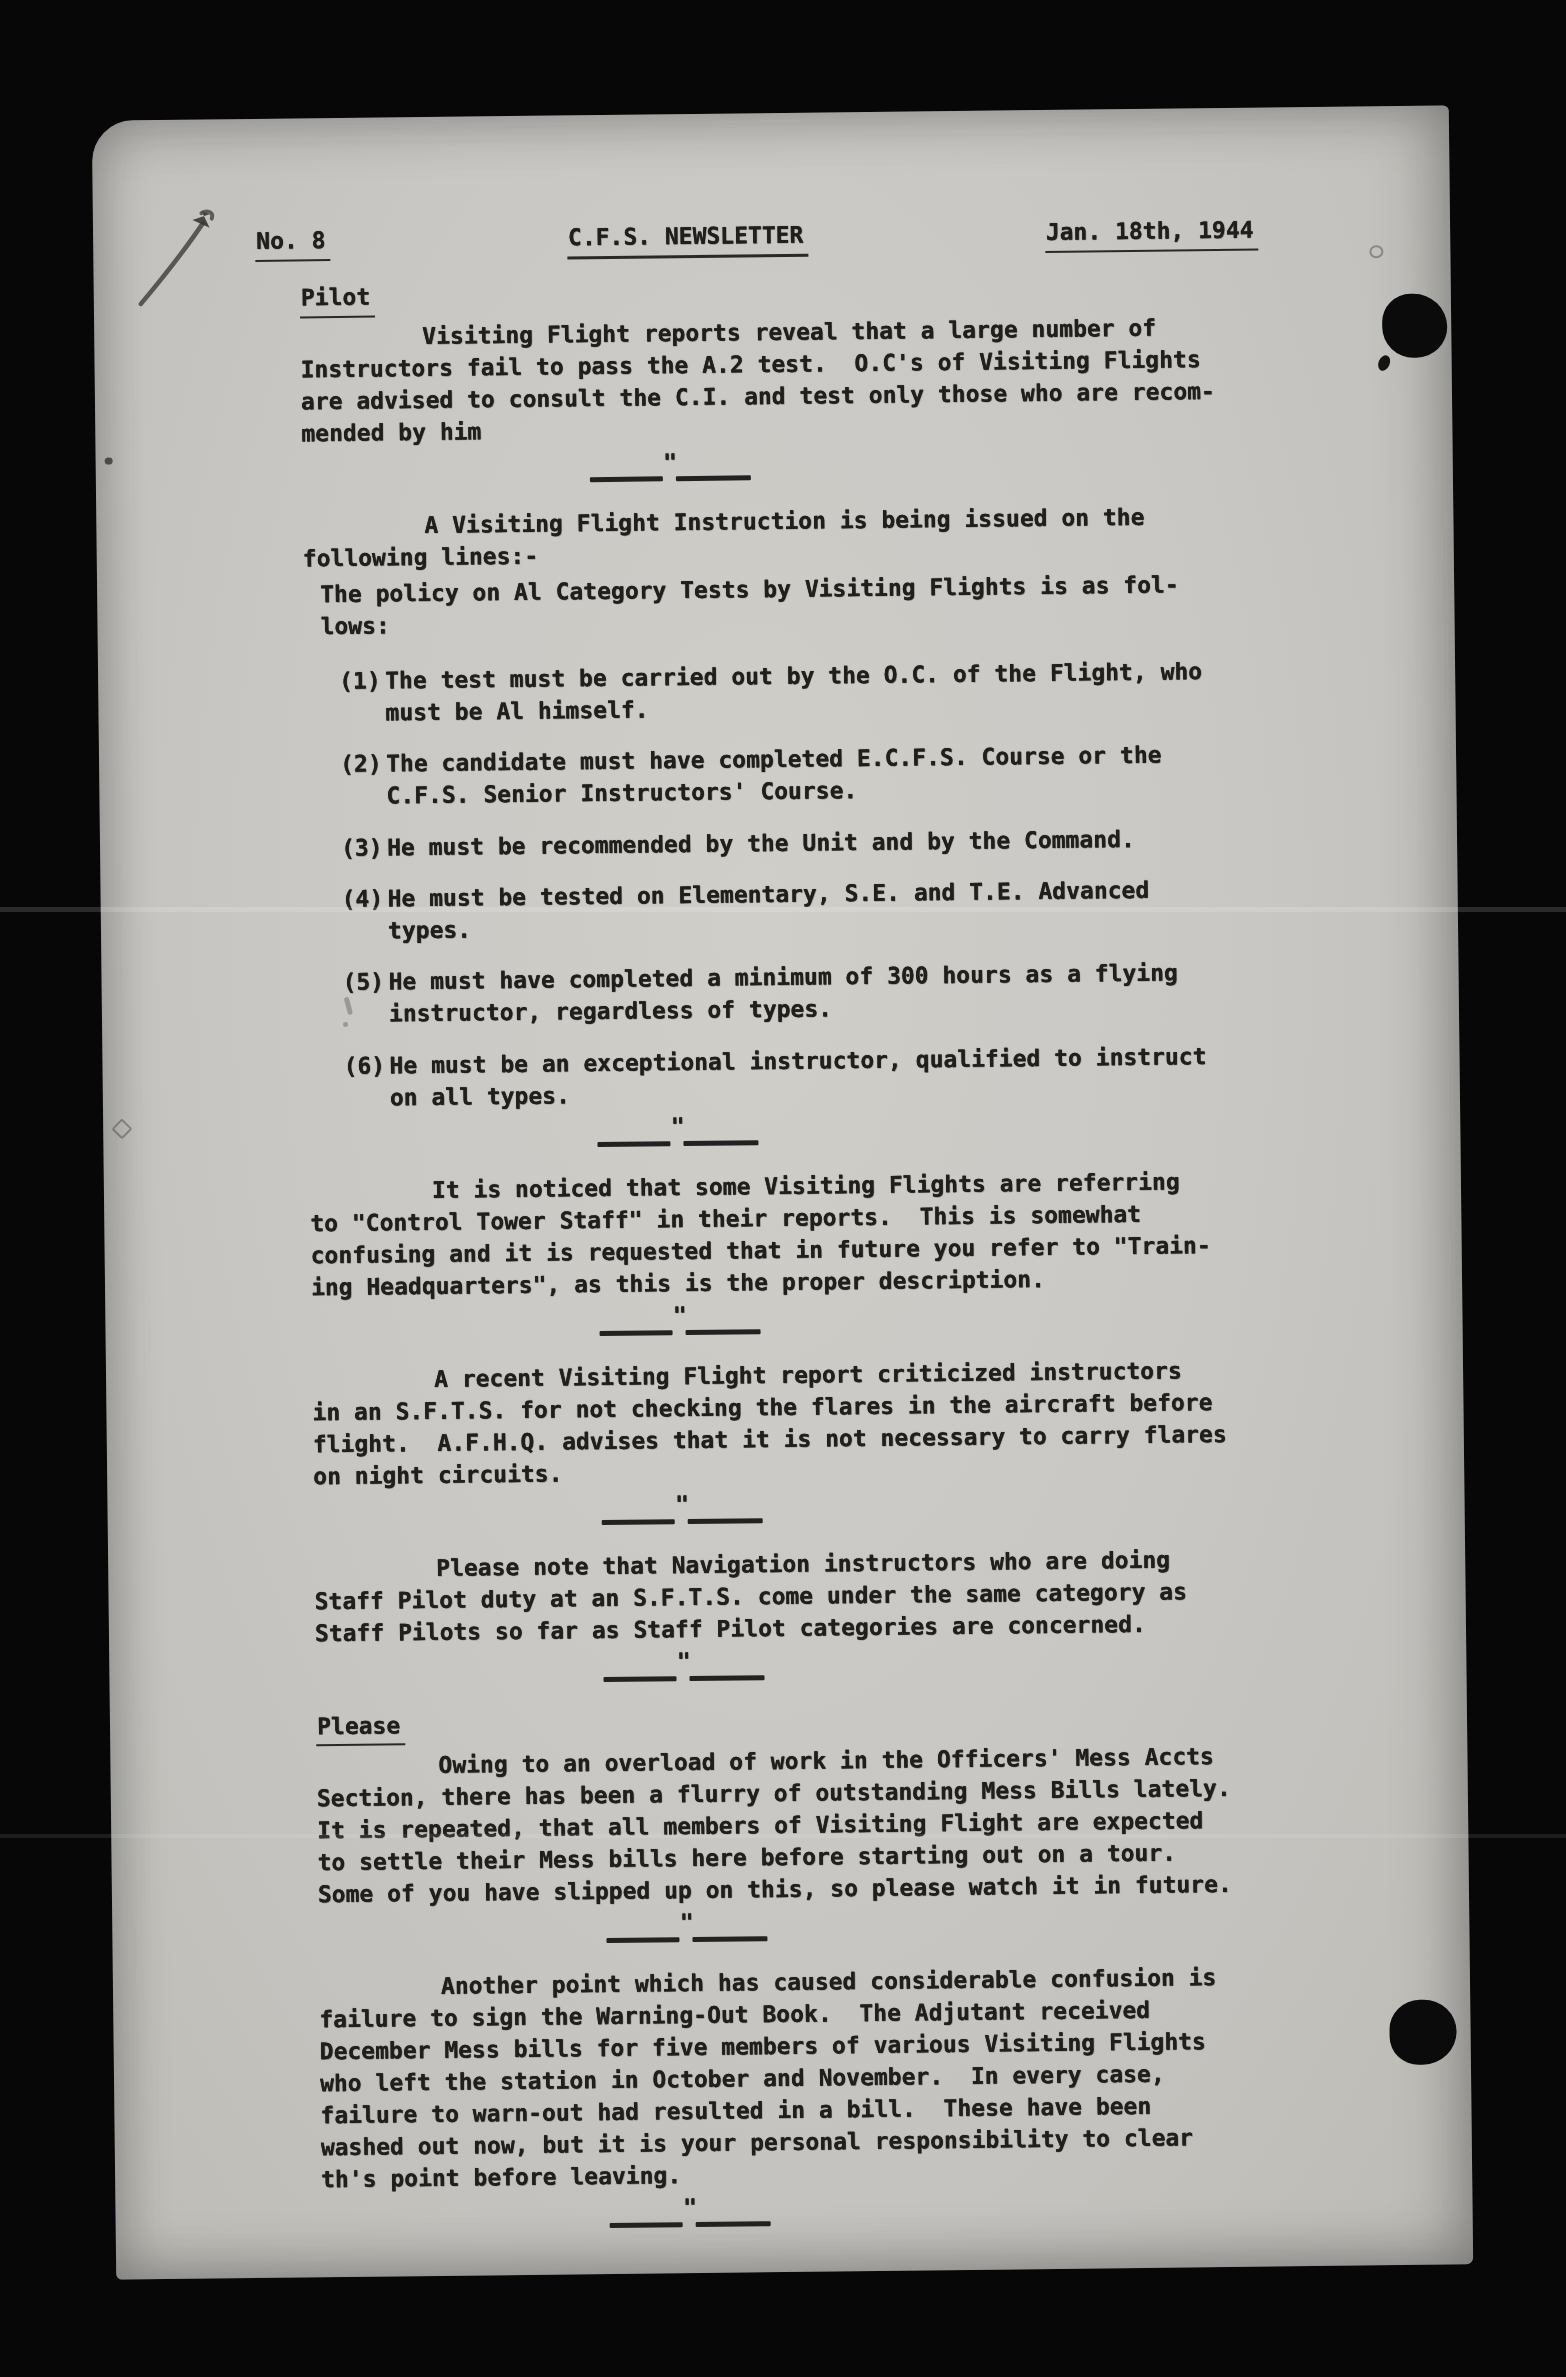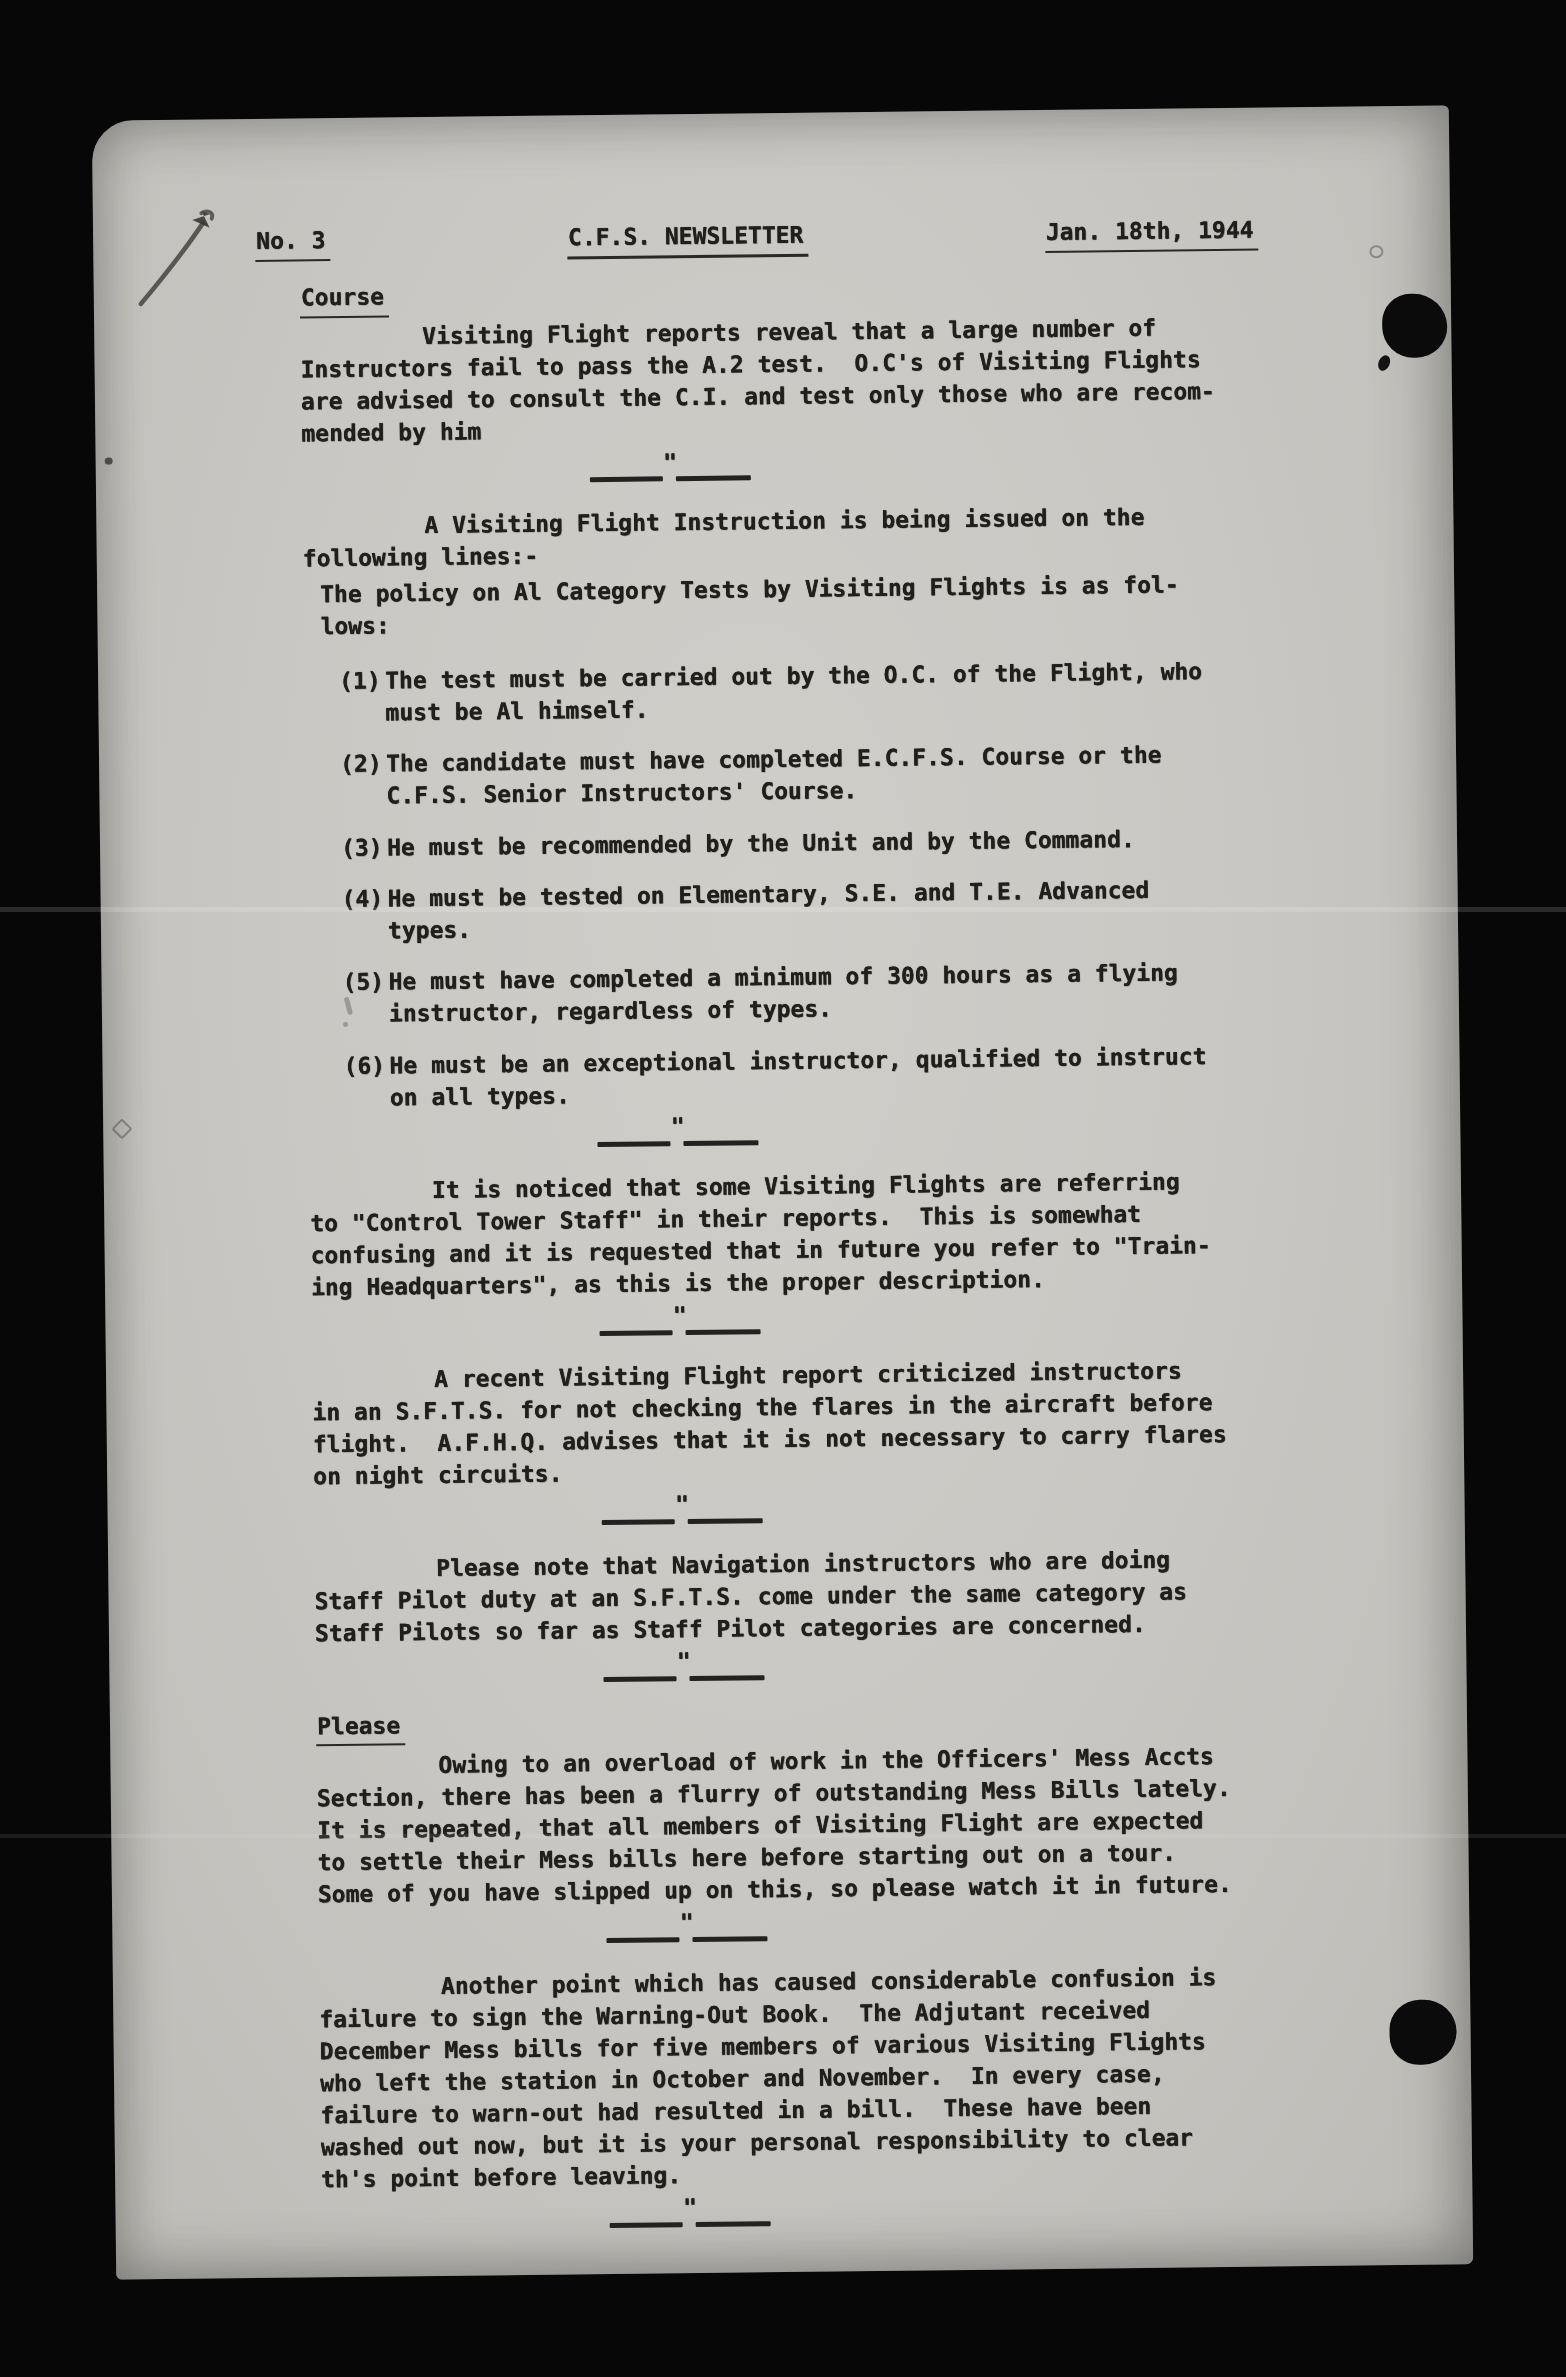--- a/index.html
+++ b/index.html
@@ -64,26 +64,26 @@
     <div class="diamond"></div>
     <div class="ghost-mark"></div>
     <div class="ghost-dot"></div>
     <div class="hole-ring"></div>
     <div class="hole-top"></div>
     <div class="hole-top-tail"></div>
     <div class="hole-bottom"></div>
 
     <div class="content">
       <div class="hdr">
-        <span><span class="u">No. 3</span></span>
+        <span><span class="u">No. 8</span></span>
         <span class="title"><span class="u">C.F.S. NEWSLETTER</span></span>
         <span><span class="u">Jan. 18th, 1944</span></span>
       </div>
       <div id="doc-body">
-          <div class="heading"><span class="u">Course</span></div>
+          <div class="heading"><span class="u">Pilot</span></div>
           <div class="para ind">
             <div class="line">Visiting Flight reports reveal that a large number of</div>
             <div class="line">Instructors fail to pass the A.2 test.  O.C's of Visiting Flights</div>
             <div class="line">are advised to consult the C.I. and test only those who are recom-</div>
             <div class="line">mended by him</div>
           </div>
           <div class="sep">
             <div class="q">"</div>
             <div class="dl">
               <span class="dash d1"></span>

